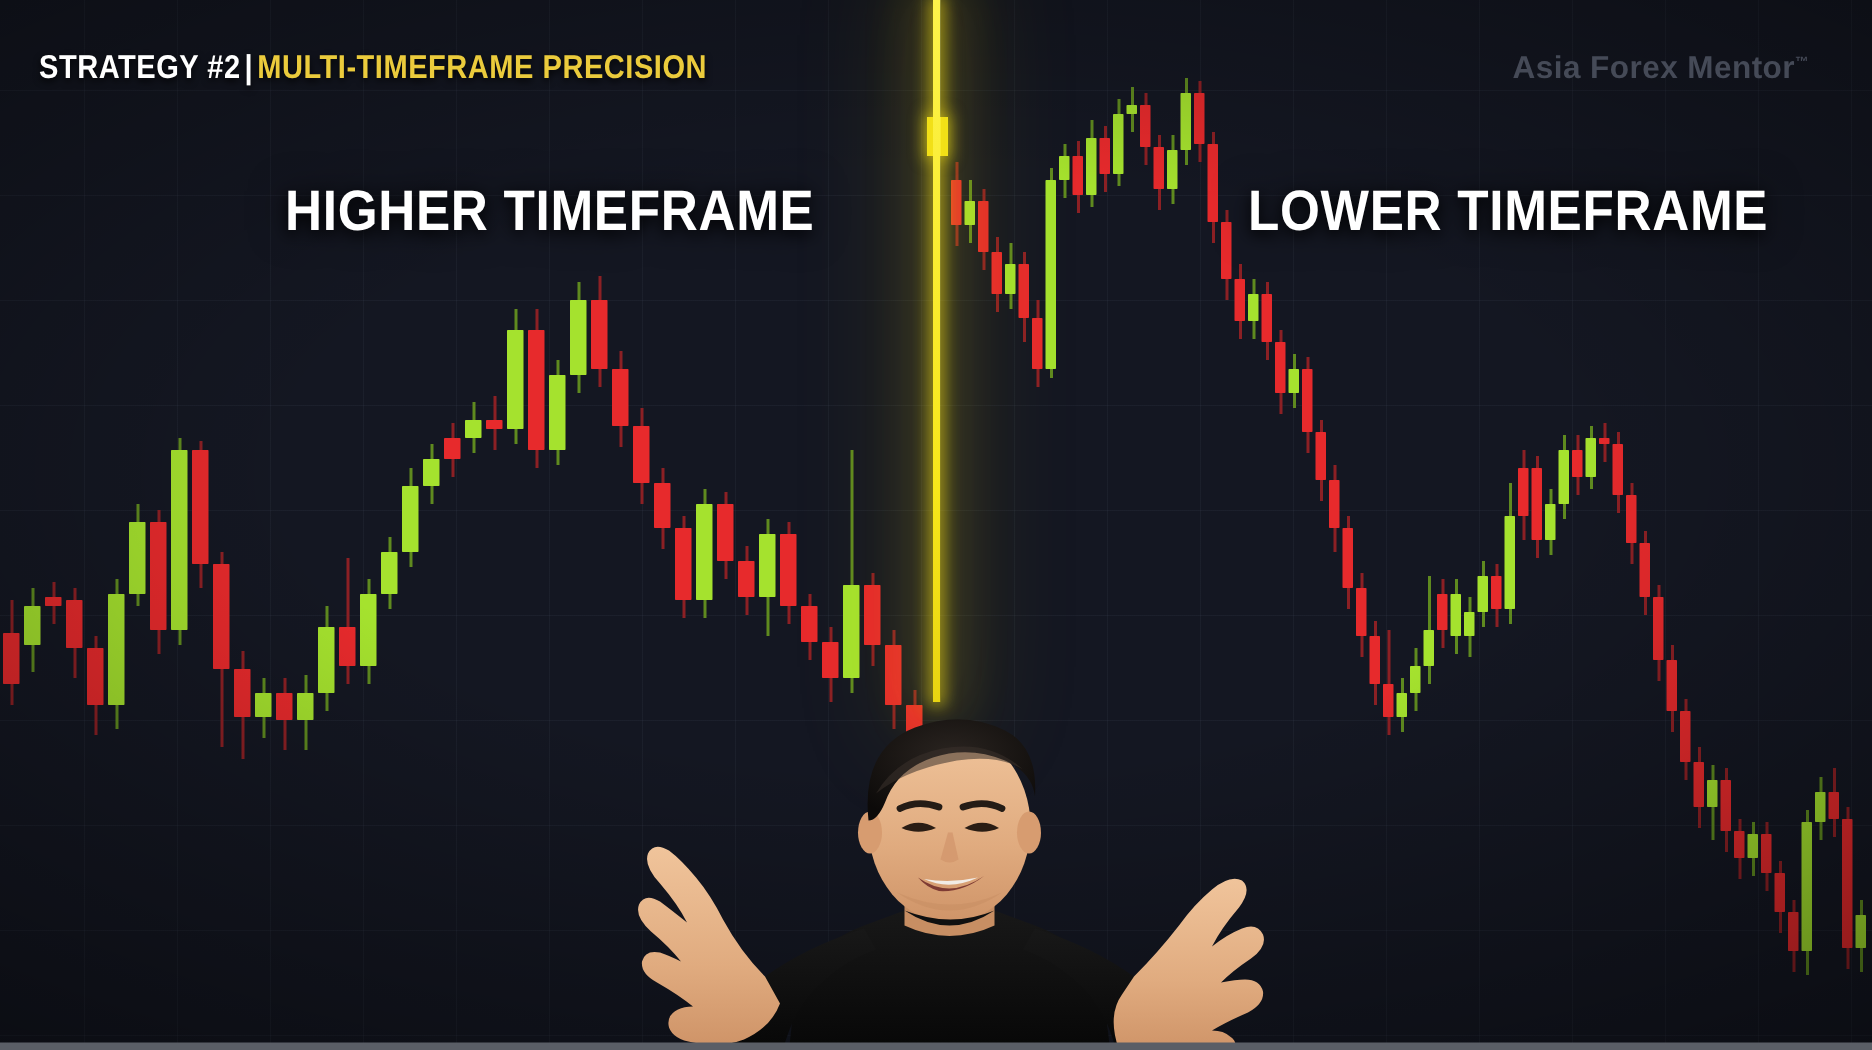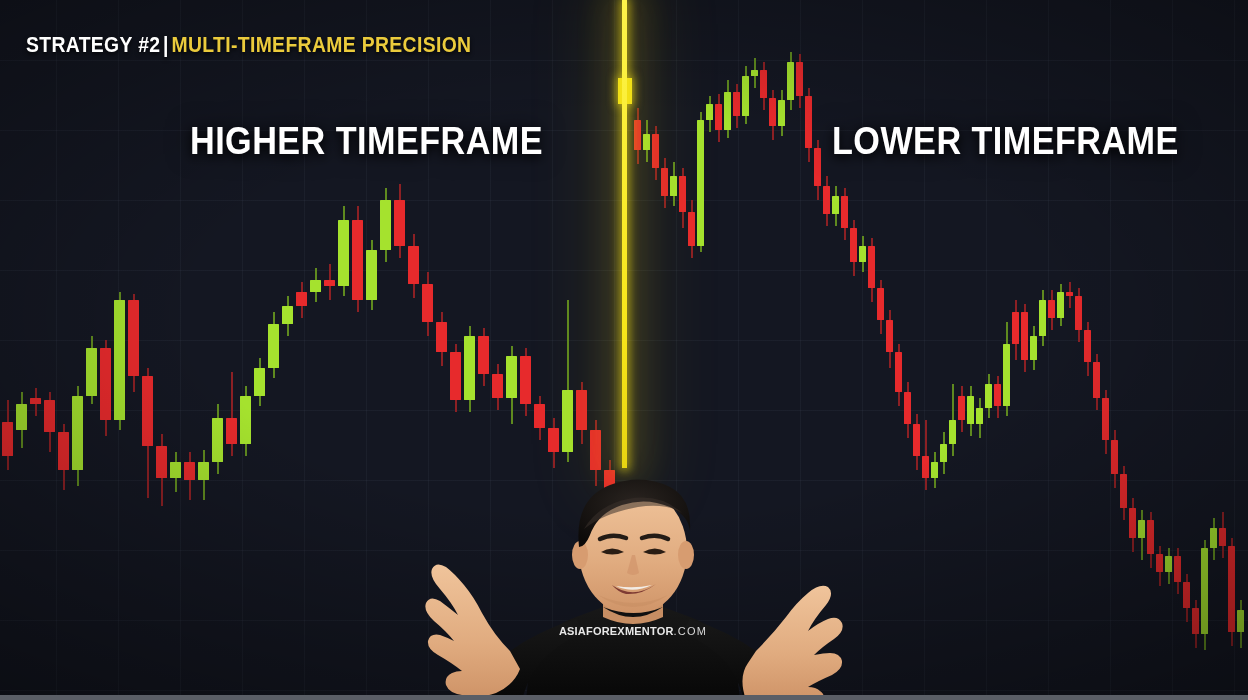--- a/index.html
+++ b/index.html
@@ -607,20 +607,23 @@
   <div id="divider-stub"></div>
   <div id="divider"></div>
 
   <div id="strategy-title">
     <span class="part-main">STRATEGY #2</span><span class="part-sep">|</span><span class="part-accent">MULTI-TIMEFRAME PRECISION</span>
   </div>
 
   <div class="tf-label" id="label-higher">HIGHER TIMEFRAME</div>
   <div class="tf-label" id="label-lower">LOWER TIMEFRAME</div>
 
+  <div id="watermark">
+    <span>Asia Forex Mentor</span><span class="tm">™</span>
+  </div>
 
   <div id="presenter">
     <svg viewBox="0 0 470 245" preserveAspectRatio="xMidYMax meet">
       <defs>
         <linearGradient id="skin" x1="0" y1="0" x2="0" y2="1">
           <stop offset="0%" stop-color="#f0c49b"></stop>
           <stop offset="60%" stop-color="#e0ab7f"></stop>
           <stop offset="100%" stop-color="#cf9468"></stop>
         </linearGradient>
         <linearGradient id="shirt" x1="0" y1="0" x2="0" y2="1">
@@ -667,19 +670,16 @@
       <path d="M234 100 L229 118 Q235 122 241 118 L237 100" fill="#d1966c" opacity="0.75"></path>
 
       <path d="M214 130 Q235 145 258 129 Q244 140 228 139 Q220 137 214 130 Z" fill="#7e3b33"></path>
       <path d="M218 131 Q235 139 254 130 Q236 134 218 131 Z" fill="#f2ece6"></path>
 
       <path d="M200 140 Q235 164 270 140 Q236 156 200 140 Z" fill="#c28a60" opacity="0.4"></path>
 
       <path d="M205 152 Q235 172 265 152 Q236 164 205 152 Z" fill="#101010"></path>
     </svg>
 
-    <div id="shirt-text">
-      <span class="brand">ASIAFOREXMENTOR</span><span class="tld">.COM</span>
-    </div>
   </div>
 
   <div id="bottom-bar"></div>
 </div>
 
 </body></html>

